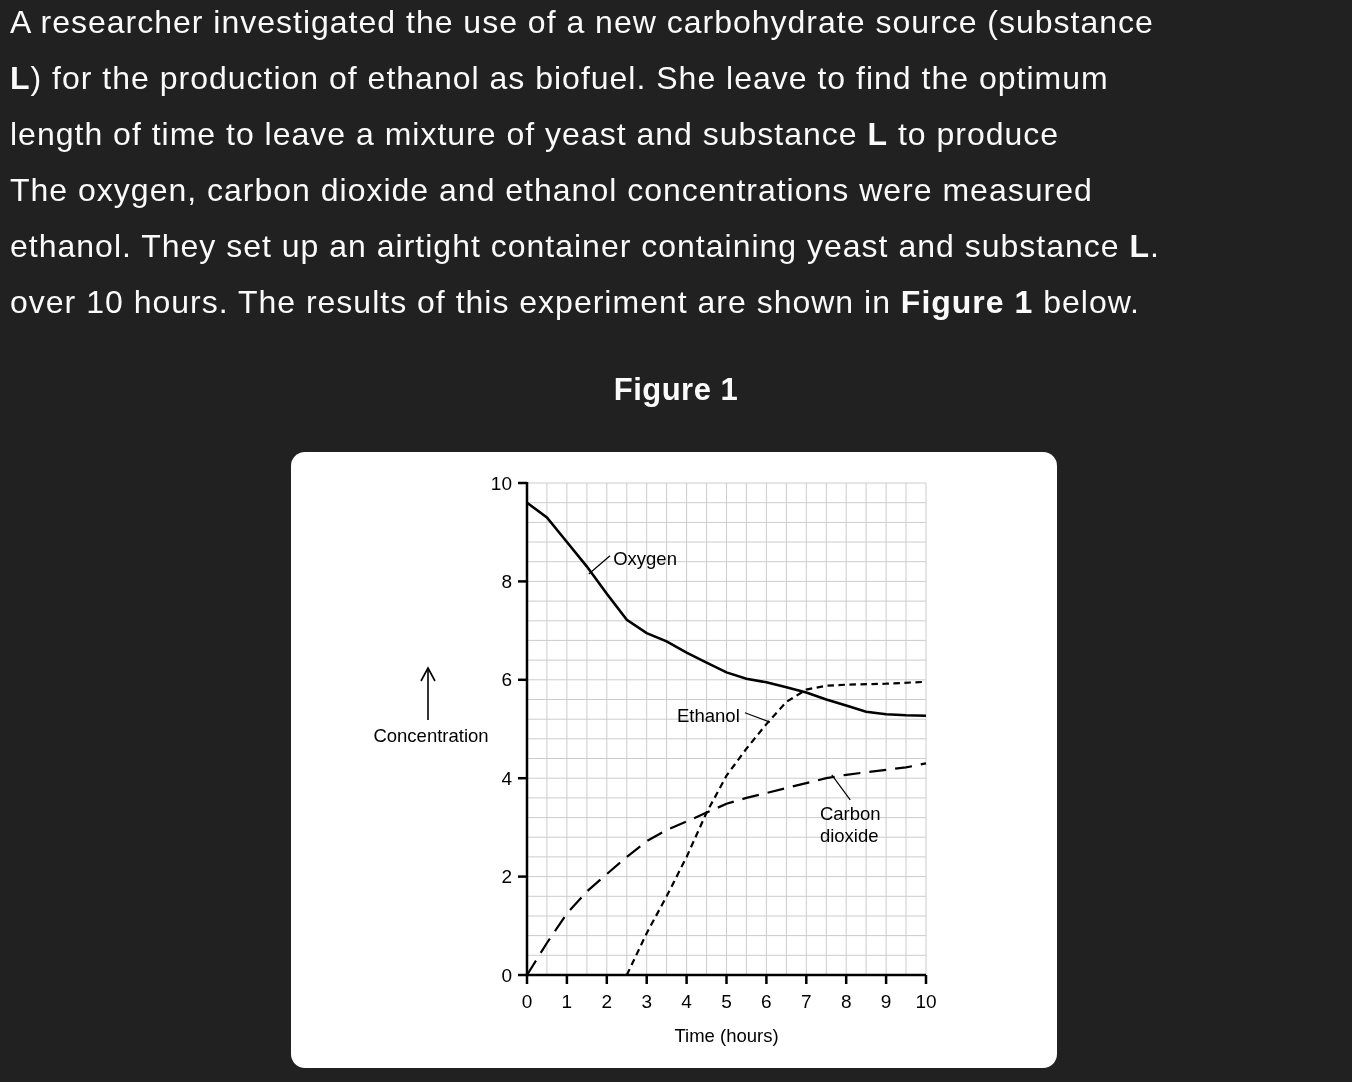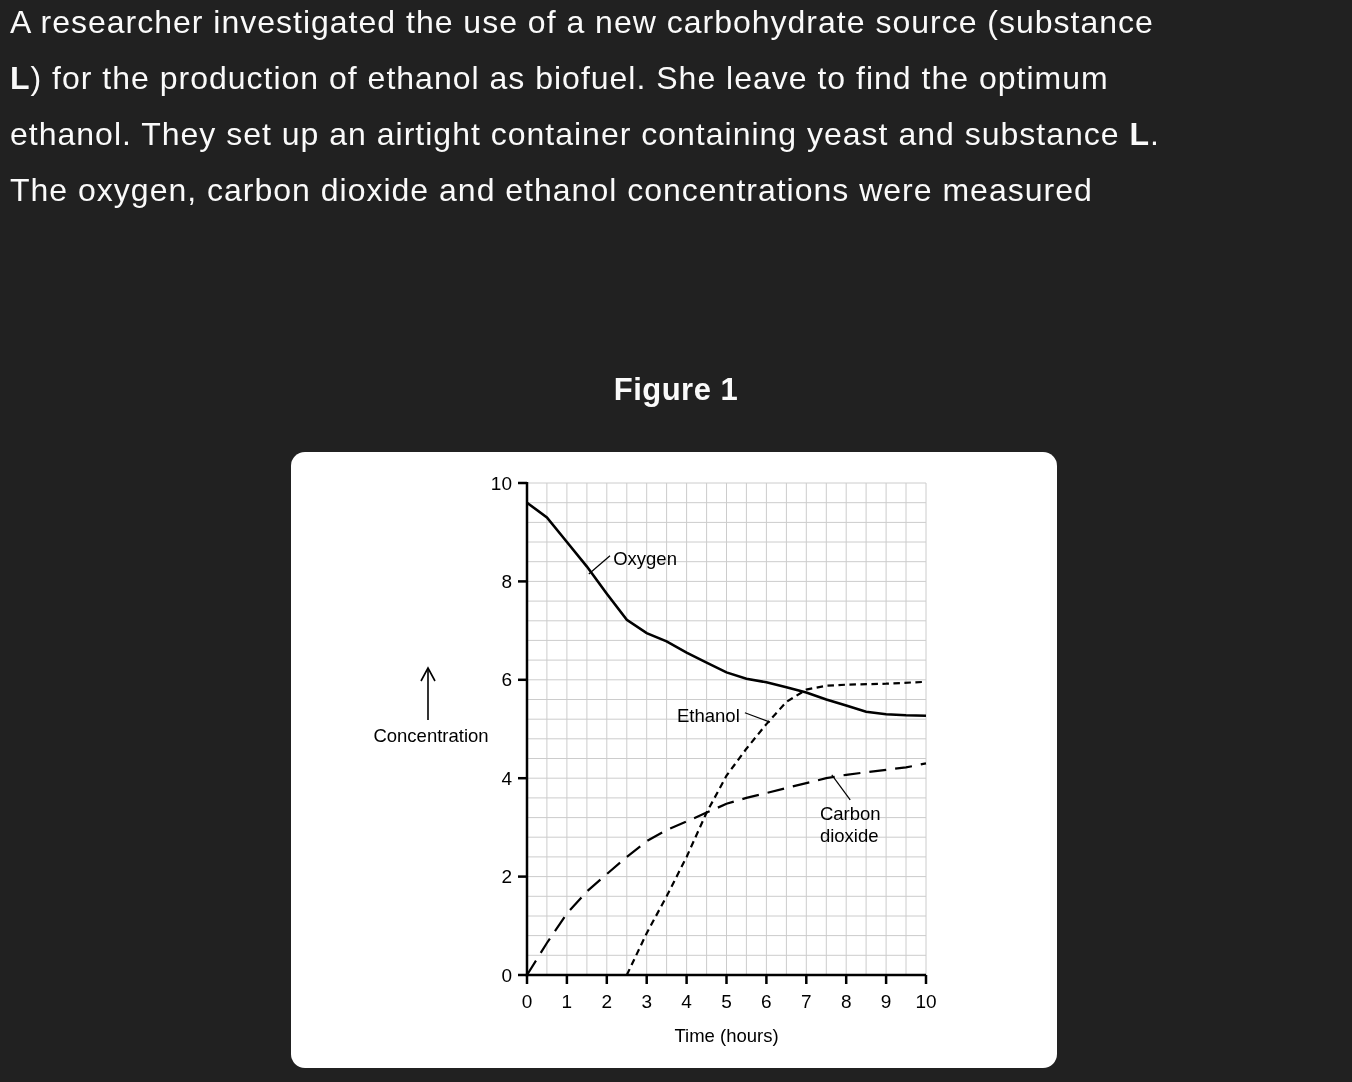--- a/index.html
+++ b/index.html
@@ -38,22 +38,24 @@
   .chart-card svg text.annot{font-size:18.5px;}
   .chart-card svg text.axis-title{font-size:18.5px;}
 </style>
 </head>
 <body>
 
 <div class="page">
   <div class="intro">
       <div class="para-line"><span>A researcher investigated the use of a new carbohydrate source (substance</span></div>
       <div class="para-line"><span class="b">L</span><span>) for the production of ethanol as biofuel. She leave to find the optimum</span></div>
+      <div class="para-line"><span>length of time to leave a mixture of yeast and substance </span><span class="b">L</span><span> to produce</span></div>
+      <div class="para-line"><span>The oxygen, carbon dioxide and ethanol concentrations were measured</span></div>
       <div class="para-line"><span>ethanol. They set up an airtight container containing yeast and substance </span><span class="b">L</span><span>.</span></div>
-      <div class="para-line"><span>The oxygen, carbon dioxide and ethanol concentrations were measured</span></div>
+      <div class="para-line"><span>over 10 hours. The results of this experiment are shown in </span><span class="b">Figure 1</span><span> below.</span></div>
     </div>
   <div class="figure-title">Figure 1</div>
   <div class="chart-card">
     <svg width="766" height="616" viewBox="0 0 766 616">
         <line x1="236.0" y1="31" x2="236.0" y2="523" stroke="#cccccc" stroke-width="1"></line>
         <line x1="255.9" y1="31" x2="255.9" y2="523" stroke="#cccccc" stroke-width="1"></line>
         <line x1="275.9" y1="31" x2="275.9" y2="523" stroke="#cccccc" stroke-width="1"></line>
         <line x1="295.9" y1="31" x2="295.9" y2="523" stroke="#cccccc" stroke-width="1"></line>
         <line x1="315.8" y1="31" x2="315.8" y2="523" stroke="#cccccc" stroke-width="1"></line>
         <line x1="335.8" y1="31" x2="335.8" y2="523" stroke="#cccccc" stroke-width="1"></line>

